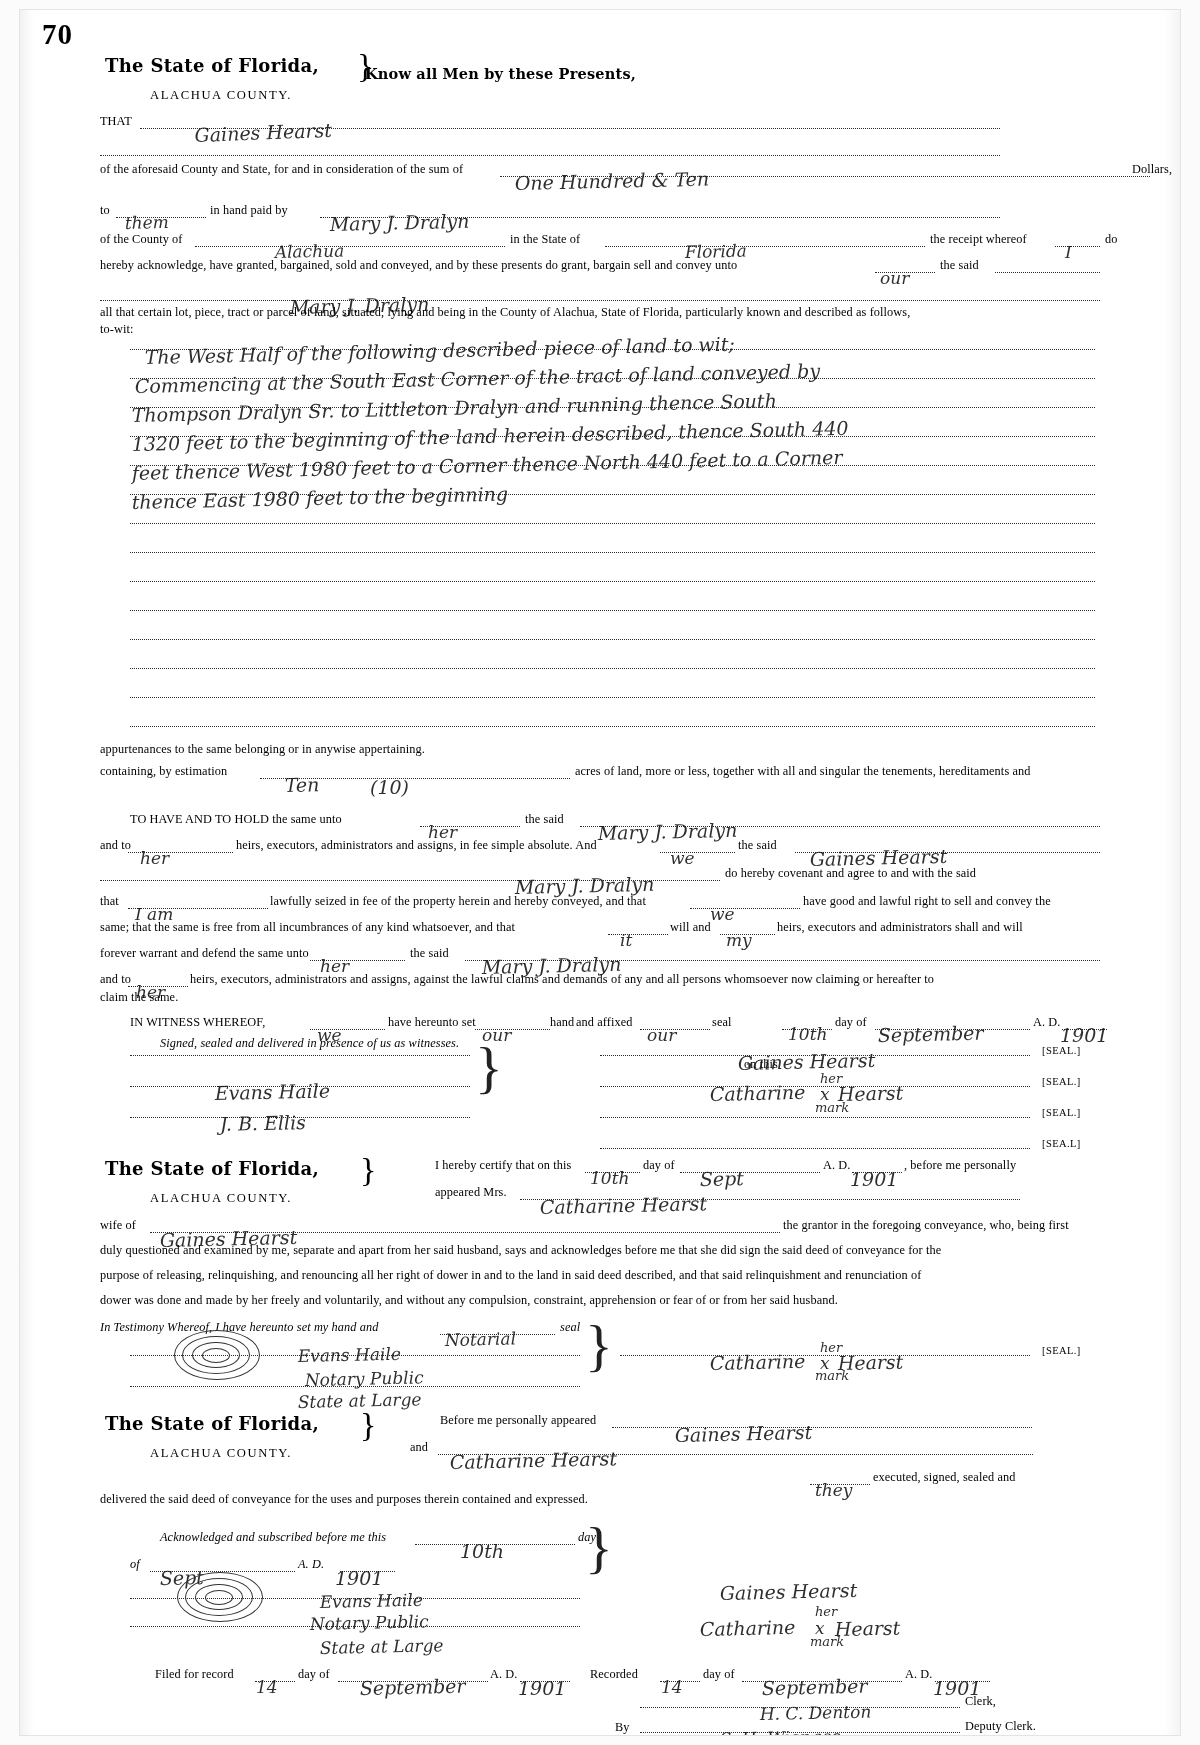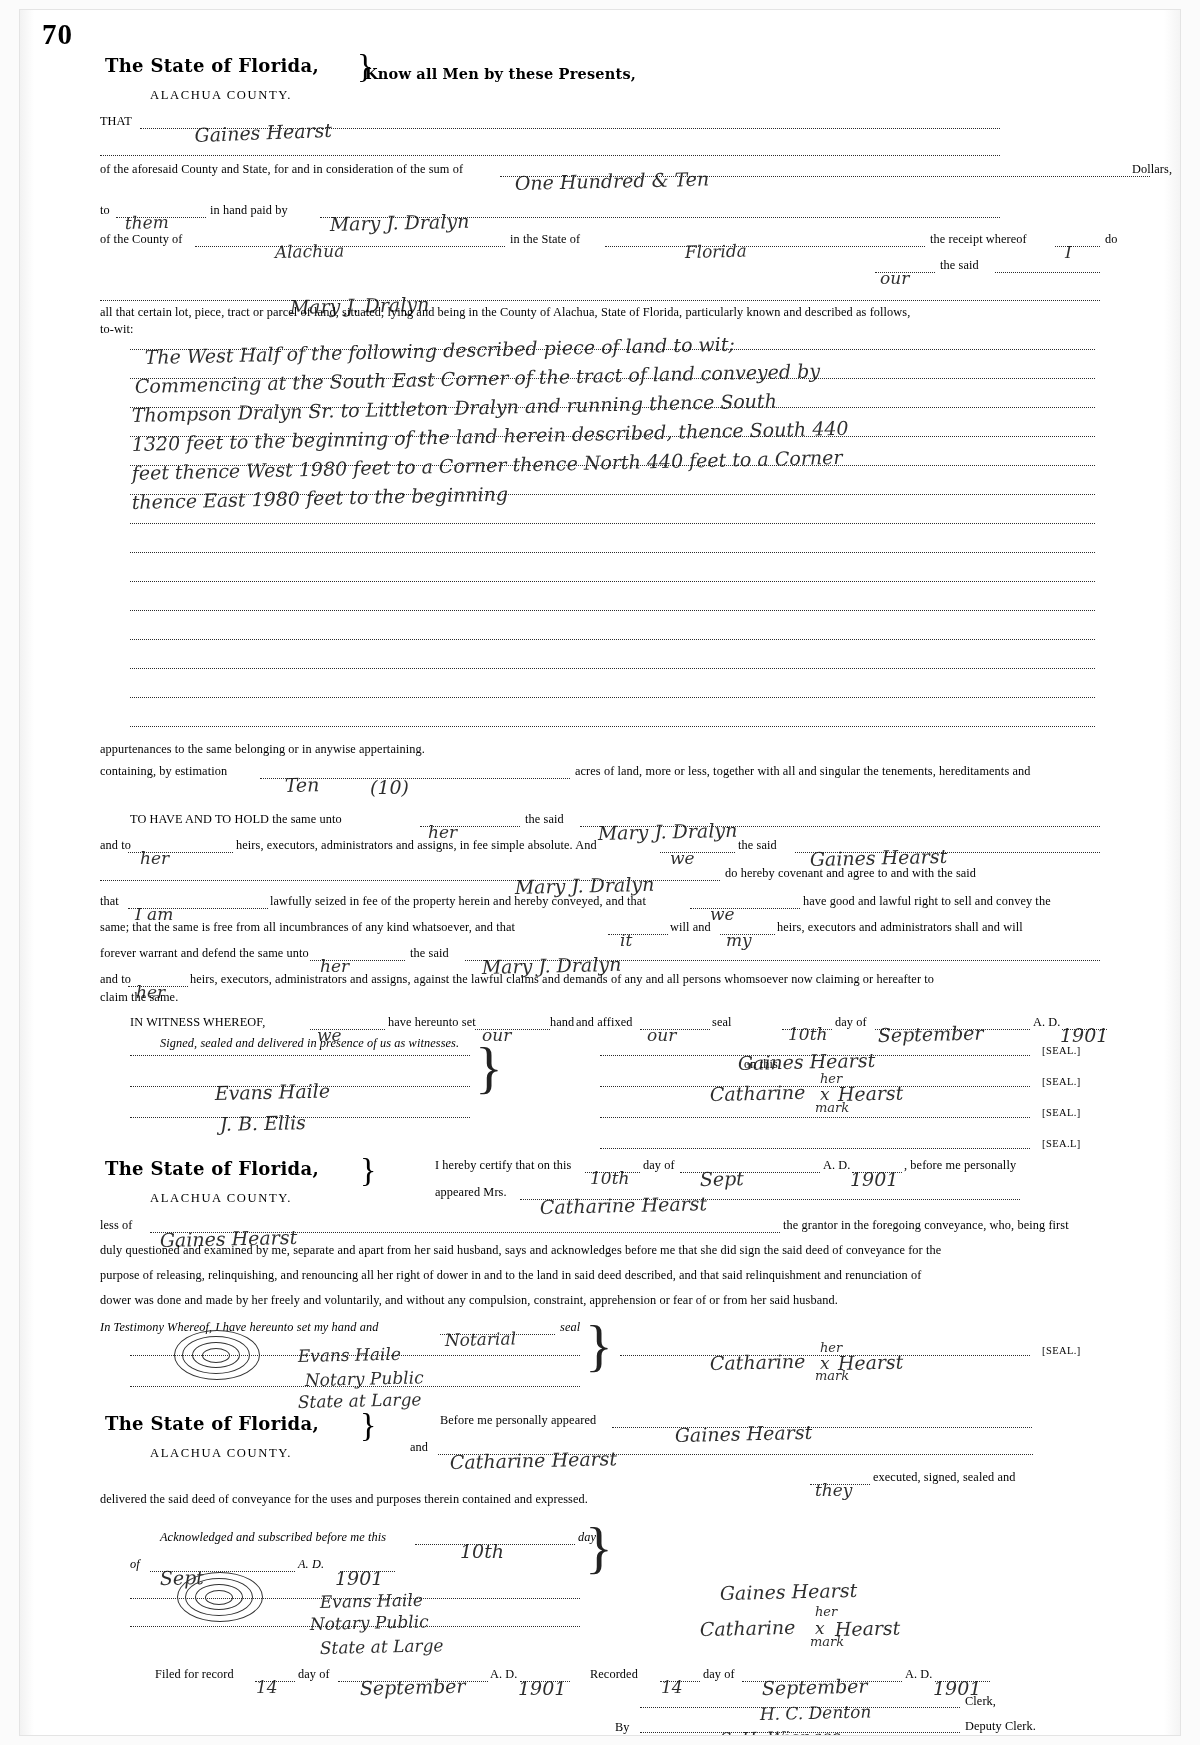--- a/index.html
+++ b/index.html
@@ -133,20 +133,21 @@
   <div class="dots" style="left:175px;top:236px;width:310px;"></div>
   <div class="body" style="left:490px;top:222px;">in the State of</div>
   <div class="dots" style="left:585px;top:236px;width:320px;"></div>
   <div class="body" style="left:910px;top:222px;">the receipt whereof</div>
   <div class="dots" style="left:1035px;top:236px;width:45px;"></div>
   <div class="body" style="left:1085px;top:222px;">do</div>
   <div class="hw s2 tilt2" style="left:255px;top:232px;">Alachua</div>
   <div class="hw s2 tilt2" style="left:665px;top:232px;">Florida</div>
   <div class="hw s2" style="left:1045px;top:232px;">I</div>
 
+  <div class="body" style="left:80px;top:248px;">hereby acknowledge, have granted, bargained, sold and conveyed, and by these presents do grant, bargain sell and convey unto</div>
   <div class="dots" style="left:855px;top:262px;width:60px;"></div>
   <div class="body" style="left:920px;top:248px;">the said</div>
   <div class="dots" style="left:975px;top:262px;width:105px;"></div>
   <div class="hw s2" style="left:860px;top:258px;">our</div>
 
   <div class="dots" style="left:80px;top:290px;width:1000px;"></div>
   <div class="hw s1 tilt2" style="left:270px;top:286px;">Mary J. Dralyn</div>
 
   <div class="body" style="left:80px;top:295px;">all that certain lot, piece, tract or parcel of land, situated, lying and being in the County of Alachua, State of Florida, particularly known and described as follows,</div>
   <div class="body" style="left:80px;top:312px;">to-wit:</div>
@@ -290,21 +291,21 @@
   <div class="dots" style="left:832px;top:1162px;width:50px;"></div>
   <div class="body" style="left:884px;top:1148px;">, before me personally</div>
   <div class="hw s2" style="left:570px;top:1158px;">10th</div>
   <div class="hw s1 tilt2" style="left:680px;top:1158px;">Sept</div>
   <div class="hw s1" style="left:830px;top:1158px;">1901</div>
 
   <div class="body" style="left:415px;top:1175px;">appeared Mrs.</div>
   <div class="dots" style="left:500px;top:1189px;width:500px;"></div>
   <div class="hw s1 tilt2" style="left:520px;top:1186px;">Catharine Hearst</div>
 
-  <div class="body" style="left:80px;top:1208px;">less of</div>
+  <div class="body" style="left:80px;top:1208px;">wife of</div>
   <div class="dots" style="left:130px;top:1222px;width:630px;"></div>
   <div class="body" style="left:763px;top:1208px;">the grantor in the foregoing conveyance, who, being first</div>
   <div class="hw s1 tilt2" style="left:140px;top:1219px;">Gaines Hearst</div>
 
   <div class="body" style="left:80px;top:1233px;">duly questioned and examined by me, separate and apart from her said husband, says and acknowledges before me that she did sign the said deed of conveyance for the</div>
   <div class="body" style="left:80px;top:1258px;">purpose of releasing, relinquishing, and renouncing all her right of dower in and to the land in said deed described, and that said relinquishment and renunciation of</div>
   <div class="body" style="left:80px;top:1283px;">dower was done and made by her freely and voluntarily, and without any compulsion, constraint, apprehension or fear of or from her said husband.</div>
 
   <div class="body ital" style="left:80px;top:1310px;">In Testimony Whereof, I have hereunto set my hand and</div>
   <div class="dots" style="left:420px;top:1324px;width:115px;"></div>

